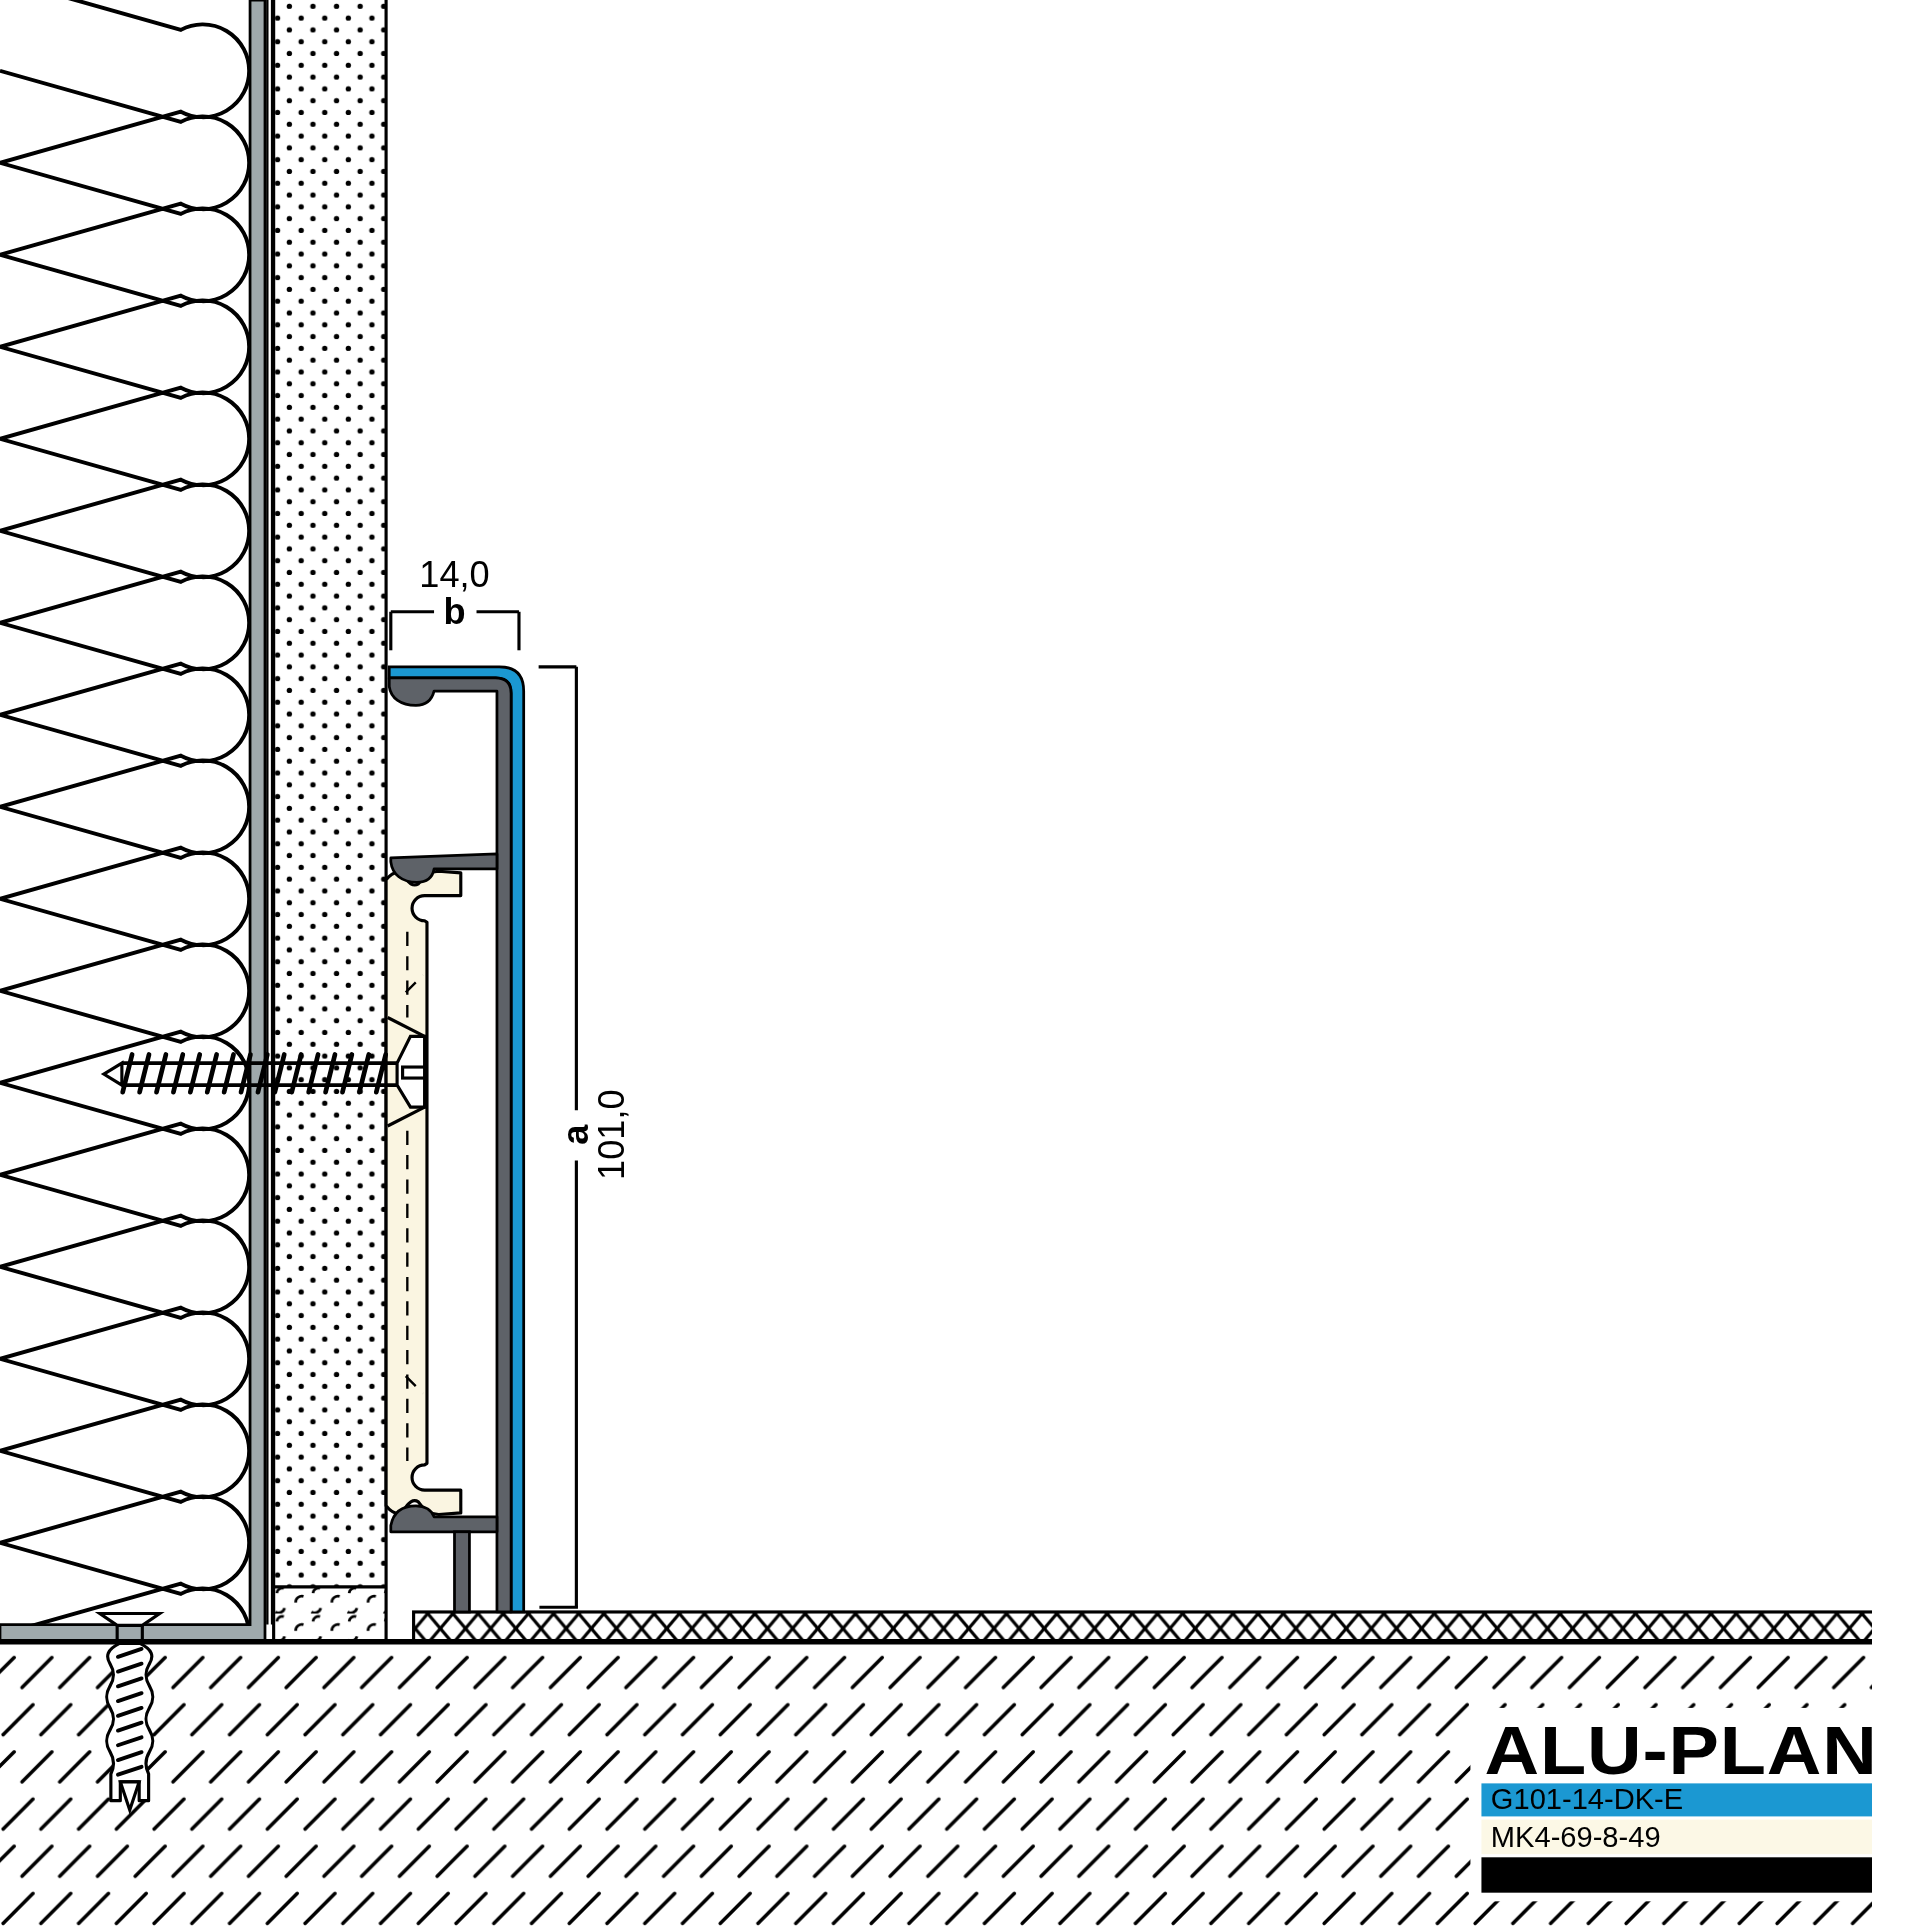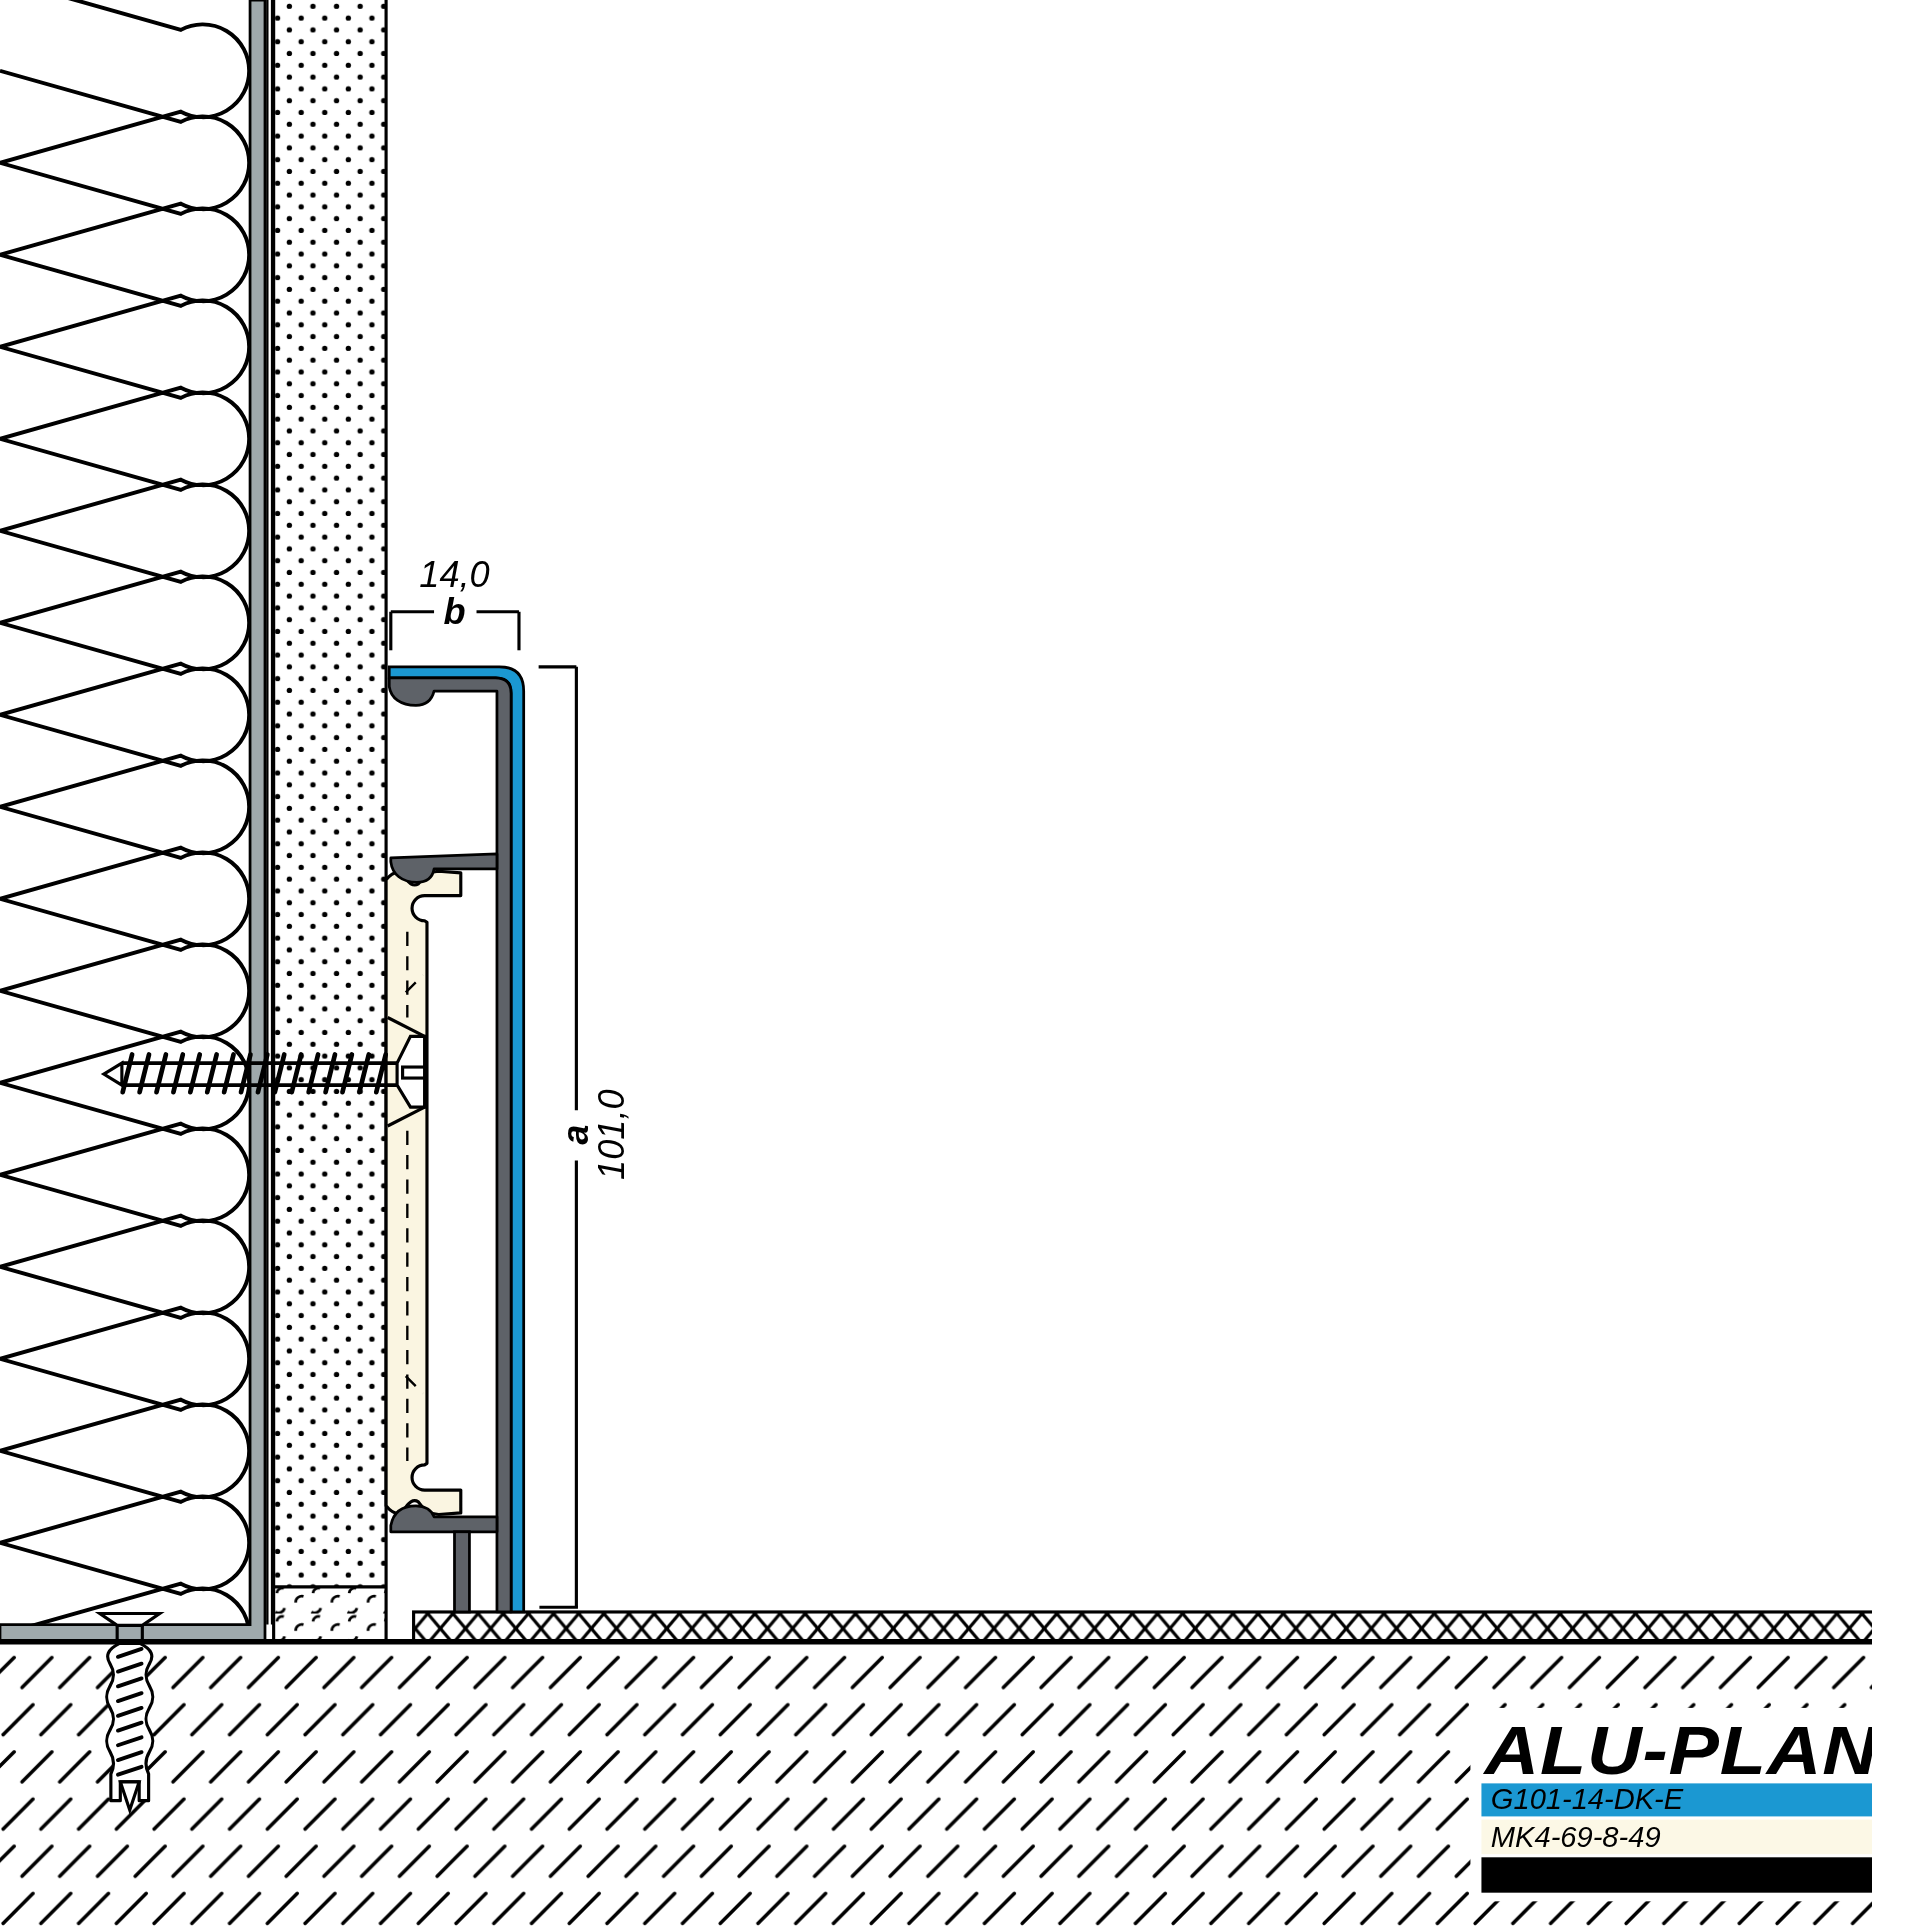--- a/index.html
+++ b/index.html
@@ -1,16 +1,16 @@
 <!DOCTYPE html>
 <html style="--accent-cyan: #1B98D2; --profile-gray: #5E6268; --wall-gray: #9FA9AC; --carrier-cream: #FAF5E1; --row-cream: #FCF8E6; --row-black: #000000; --line-black: #000000;font-size:12.6px"><head>
 <meta charset="utf-8">
 <style>
   html,body{margin:0;padding:0;background:#ffffff;}
-  .stage{width:1872px;height:1932px;position:relative;background:#fff;overflow:hidden;font-style:italic;}
+  .stage{width:1872px;height:1932px;position:relative;background:#fff;overflow:hidden;}
   svg{display:block;}
   text{font-family:"Liberation Sans","DejaVu Sans",sans-serif;fill:#000;}
   .dim-text{font-size:46px;}
   .dim-label{font-size:46px;font-weight:bold;}
   .logo-text{font-size:88px;font-weight:bold;letter-spacing:1px;}
   .logo-reg{font-size:34px;font-weight:bold;}
   .code-text{font-size:37px;}
   .fill-cyan{fill:var(--accent-cyan,#1B98D2);}
   .fill-alu{fill:var(--profile-gray,#5E6268);}
   .fill-wallgray{fill:var(--wall-gray,#9FA9AC);}

